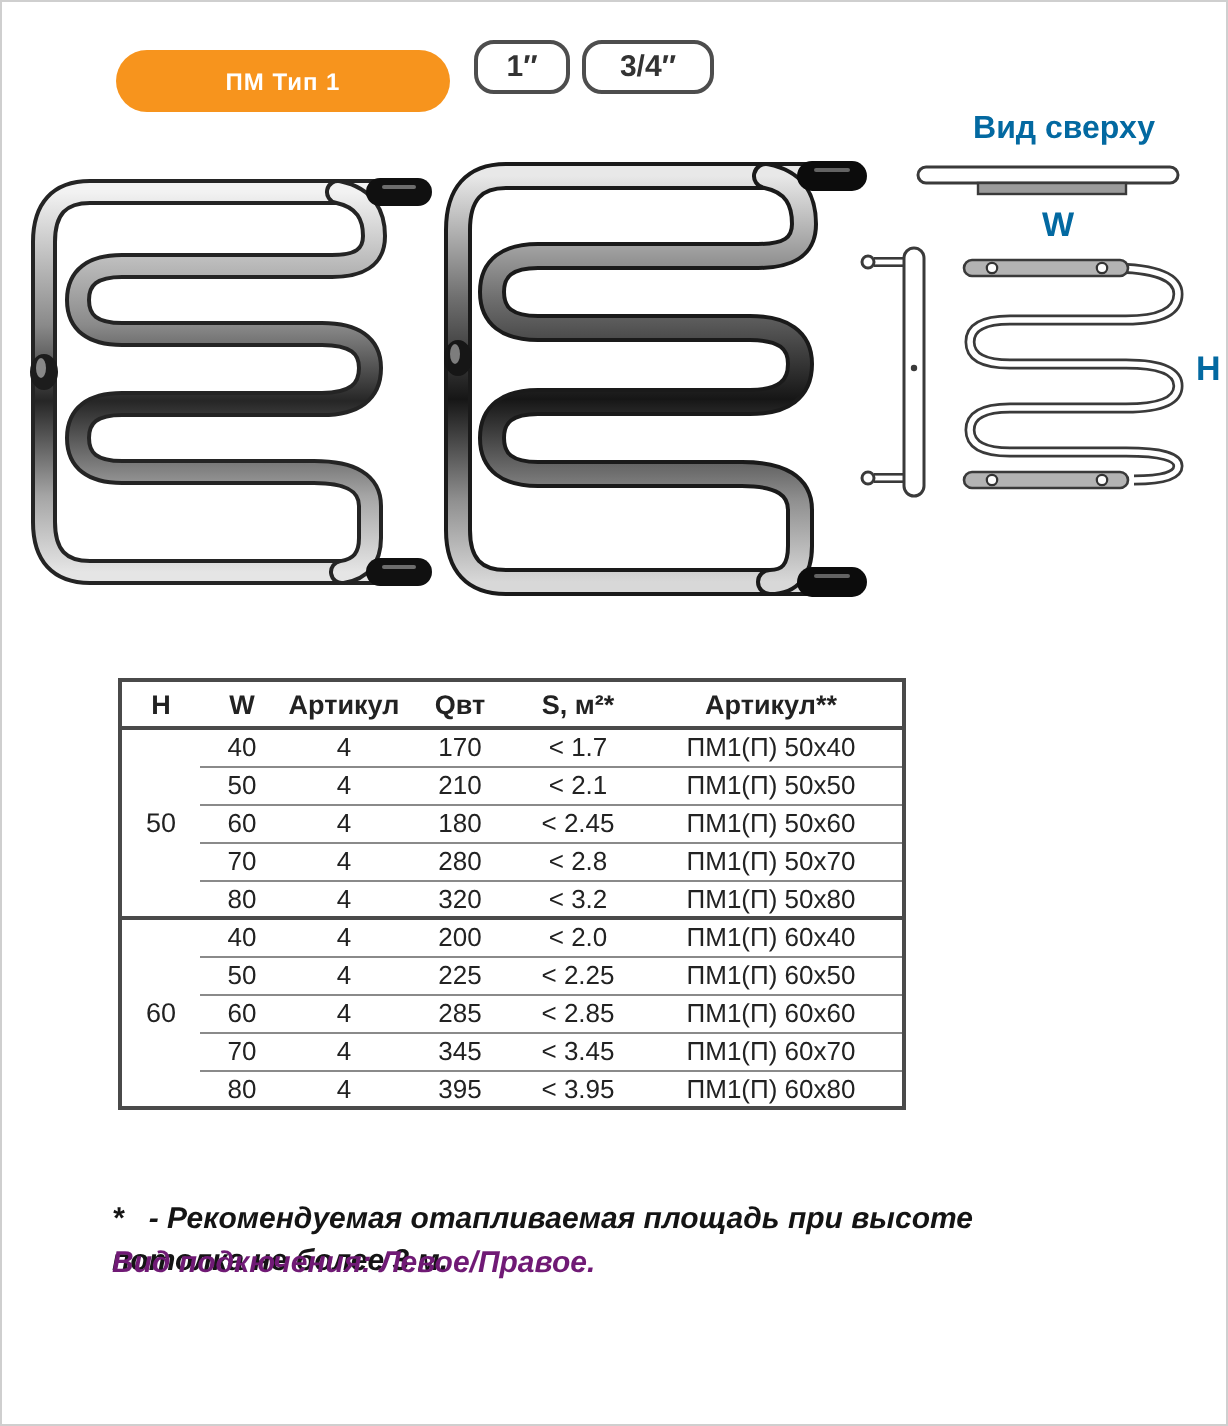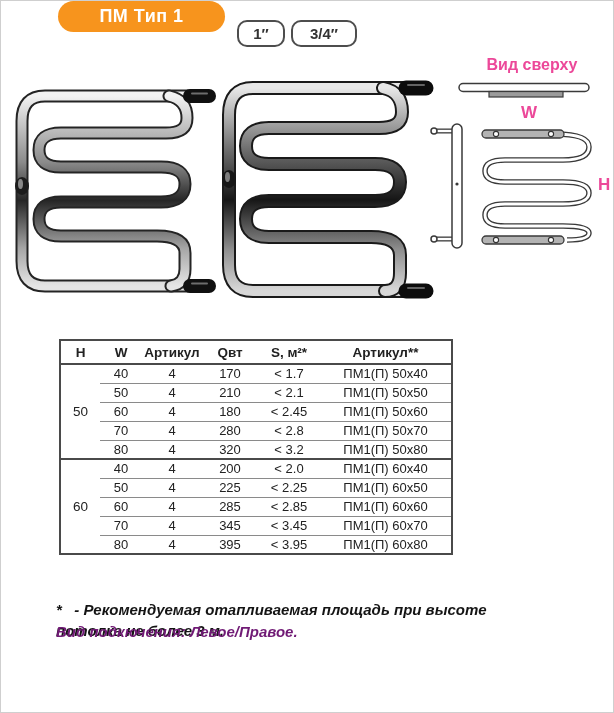--- a/index.html
+++ b/index.html
@@ -3,36 +3,36 @@
 <meta charset="utf-8">
 <style>
   * { margin:0; padding:0; box-sizing:border-box; }
   body { background:#fff; font-family:"Liberation Sans", sans-serif; }
   #canvas {
     position:relative; width:614px; height:713px; background:#fff;
     border:1px solid #cfcfcf; overflow:hidden; color:#1f1f1f;
   }
   
   .badge-product {
-    position:absolute; left:57px; top:0; width:167px; height:31px;
+    position:absolute; left:57px; top:24px; width:167px; height:31px;
     background:#F7941D; border-radius:16px; color:#fff;
-    font-size:18px; font-weight:bold; letter-spacing:.5px;
+    font-size:12px; font-weight:bold; letter-spacing:.5px;
     display:flex; align-items:center; justify-content:center;
   }
   .badge-size {
     position:absolute; top:19px; height:27px;
     border:2px solid #4d4d4d; border-radius:10px; background:#fff;
     color:#333; font-size:15px; font-weight:bold;
     display:flex; align-items:center; justify-content:center;
   }
   .badge-size.b1 { left:236px; width:48px; }
   .badge-size.b2 { left:290px; width:66px; }
   
   .abs { position:absolute; }
-  .lbl { position:absolute; font-weight:bold; color:#ec4899; }
+  .lbl { position:absolute; font-weight:bold; color:#0369a1; }
   .lbl-topview { left:470px; top:55px; width:122px; text-align:center; font-size:16px; }
   .lbl-w { left:508px; top:102px; width:40px; text-align:center; font-size:17px; }
   .lbl-h { left:597px; top:174px; font-size:17px; }
   
   .tbl-wrap { position:absolute; left:58px; top:338px; }
   table.spec {
     border-collapse:collapse; width:392px;
     font-size:13px; color:#222; table-layout:fixed;
     border:2px solid #4a4a4a;
   }

